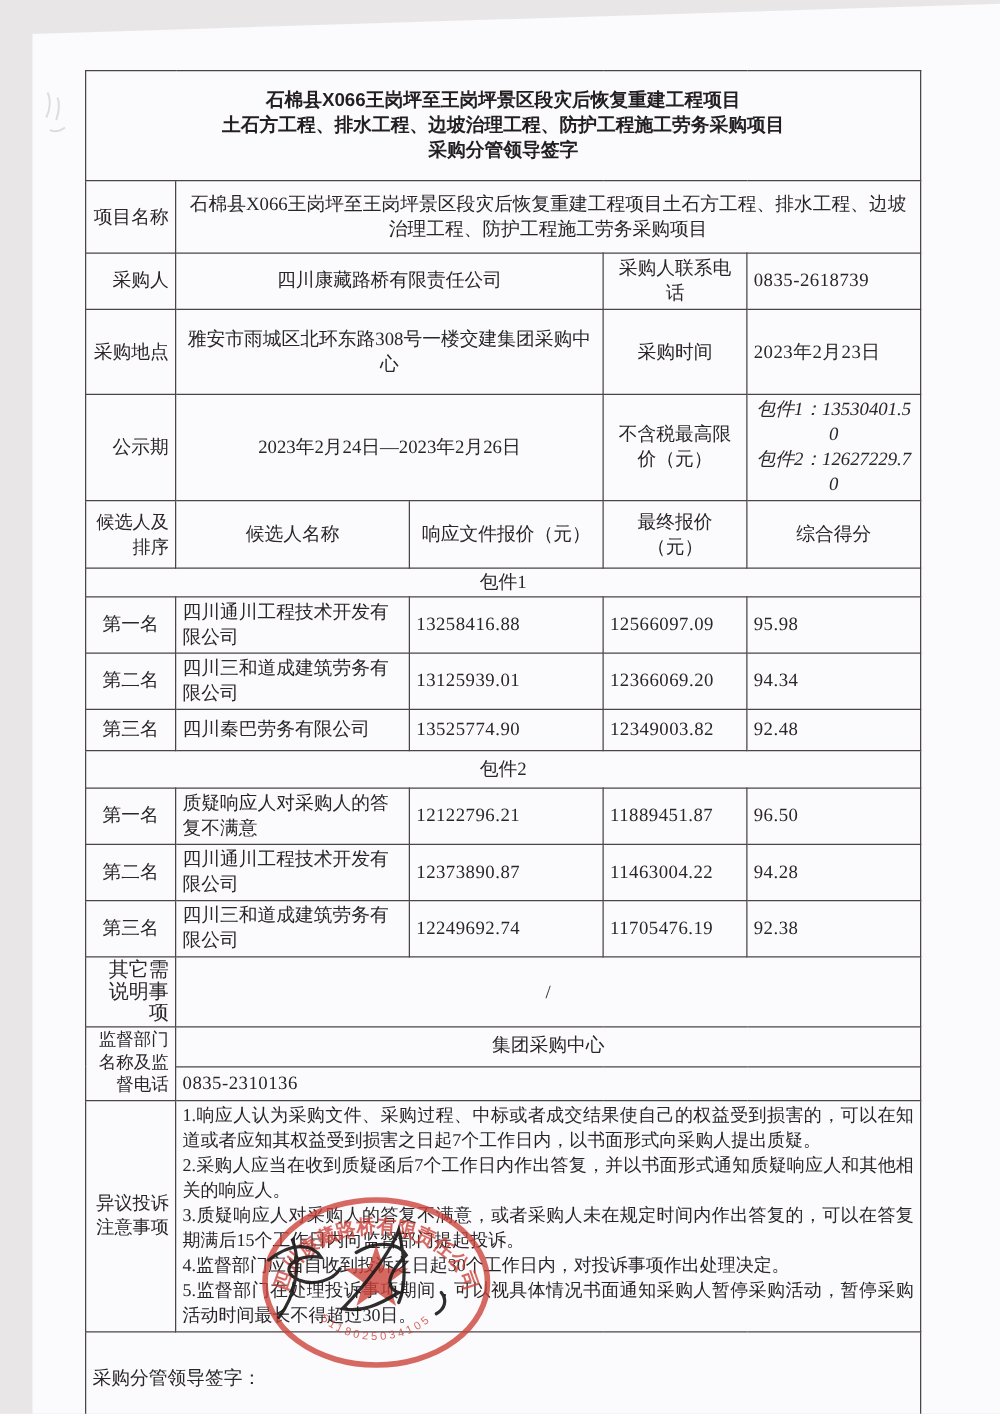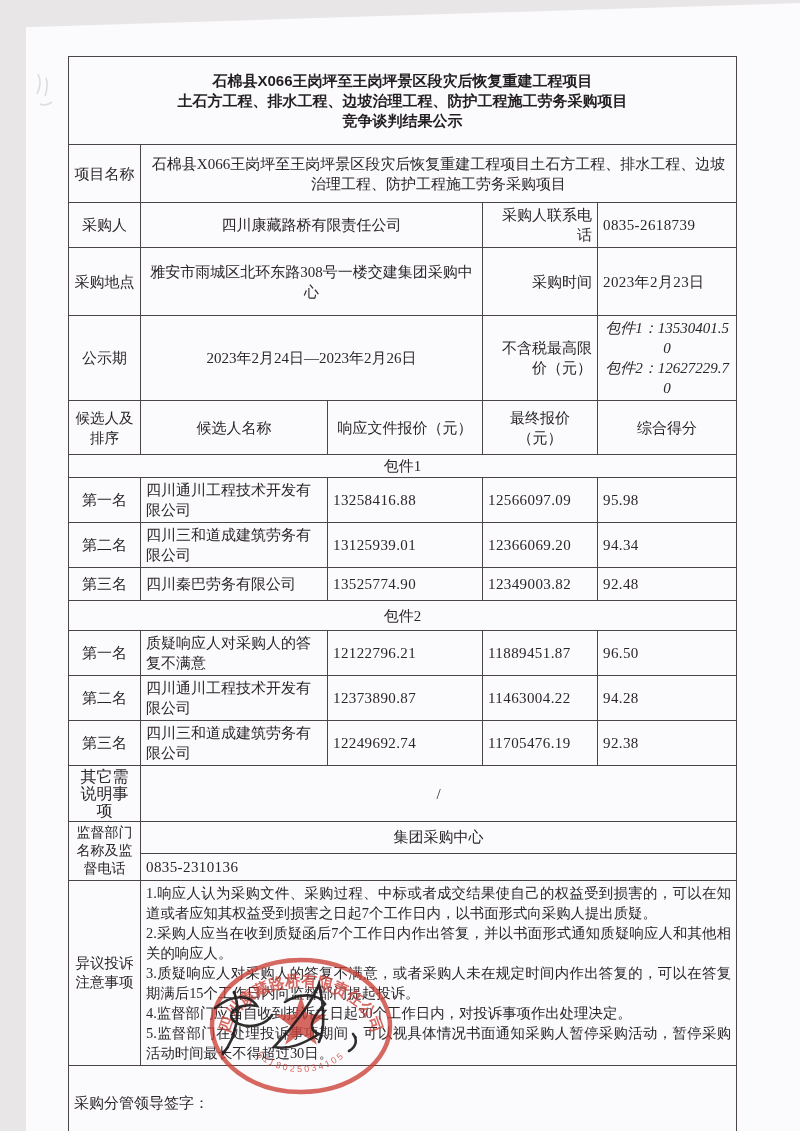--- a/index.html
+++ b/index.html
@@ -31,22 +31,22 @@
     font-size:15px;line-height:20px;
     vertical-align:middle;
     overflow:hidden;
     word-break:break-all;
   }
   .title-cell{
     text-align:center;font-weight:bold;font-size:20px;line-height:28px;
     font-family:"Liberation Sans","DejaVu Sans",sans-serif;
     color:#231f21;padding:3px 2px;
   }
-  .lbl{text-align:center;padding-left:4px;}
-  .lbl-c{text-align:right;font-size:14px;padding:2px 2px;}
+  .lbl{text-align:right;padding-left:4px;}
+  .lbl-c{text-align:center;font-size:14px;padding:2px 2px;}
   .val-l{text-align:center;}
   .val-c{text-align:center;}
   .num{text-align:left;font-size:14px;letter-spacing:.4px;}
   .hdr{text-align:center;font-size:14.5px;}
   .name{font-size:13.5px;line-height:18px;padding-left:4px;}
   .rank{text-align:center;font-size:14.5px;}
   .pkg{text-align:center;font-size:14px;}
   .price-2line{font-size:11.5px;line-height:16px;text-align:center;padding:2px 2px;letter-spacing:0;font-style:italic;}
   .objection{vertical-align:top;padding:5px 6px 2px 6px;}
   .objection div{font-size:14.4px;line-height:20px;text-align:justify;}
@@ -70,21 +70,21 @@
       <col style="width:155px">
       <col style="width:115px">
       <col style="width:139px">
   </colgroup>
 
   <tbody>
       <tr style="height:88px">
     <td colspan="5" class="title-cell">
       <div>石棉县X066王岗坪至王岗坪景区段灾后恢复重建工程项目</div>
       <div>土石方工程、排水工程、边坡治理工程、防护工程施工劳务采购项目</div>
-      <div>竞争谈判结果公示</div>
+      <div>采购分管领导签字</div>
     </td>
   </tr>
 
   <tr style="height:58px">
     <td class="lbl">项目名称</td>
     <td colspan="4" class="val-l">石棉县X066王岗坪至王岗坪景区段灾后恢复重建工程项目土石方工程、排水工程、边坡治理工程、防护工程施工劳务采购项目</td>
   </tr>
 
   <tr style="height:45px">
     <td class="lbl">采购人</td>

